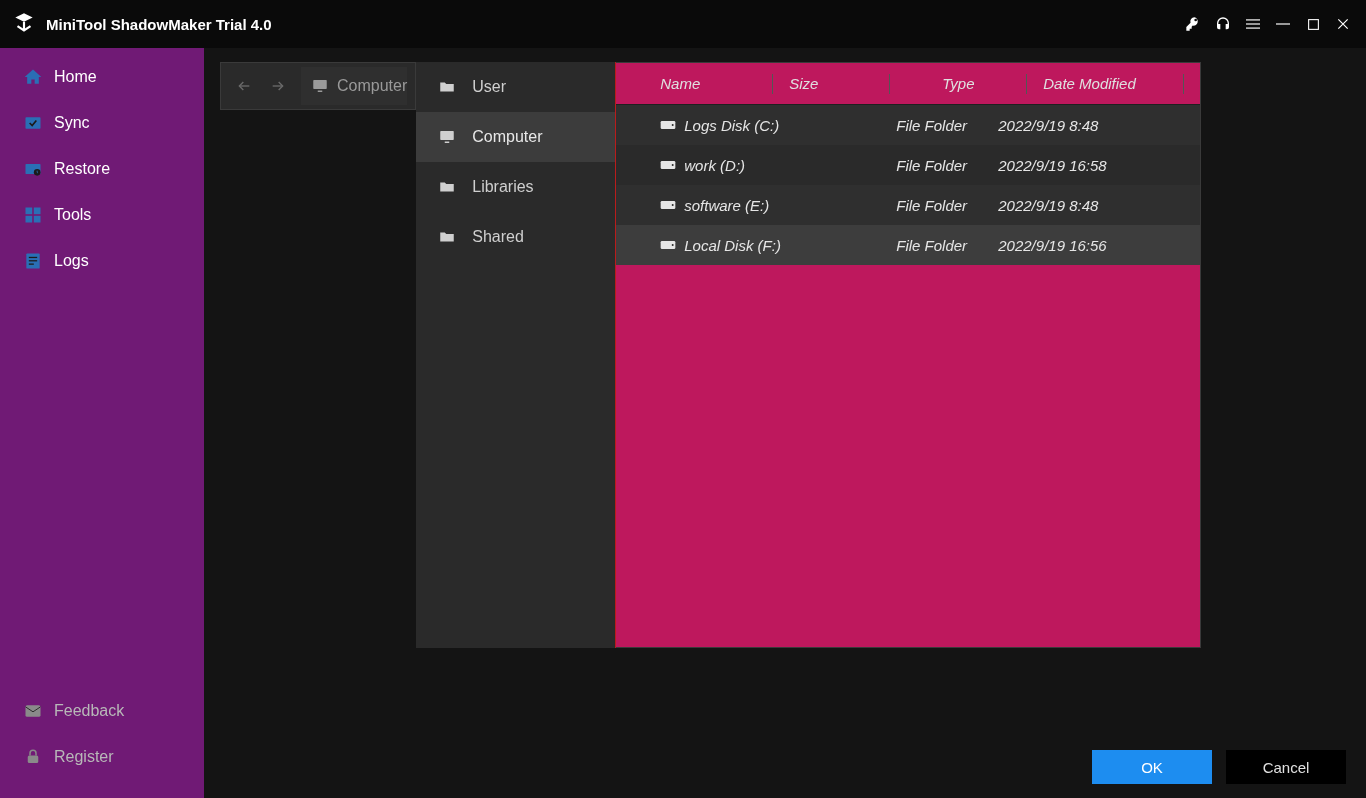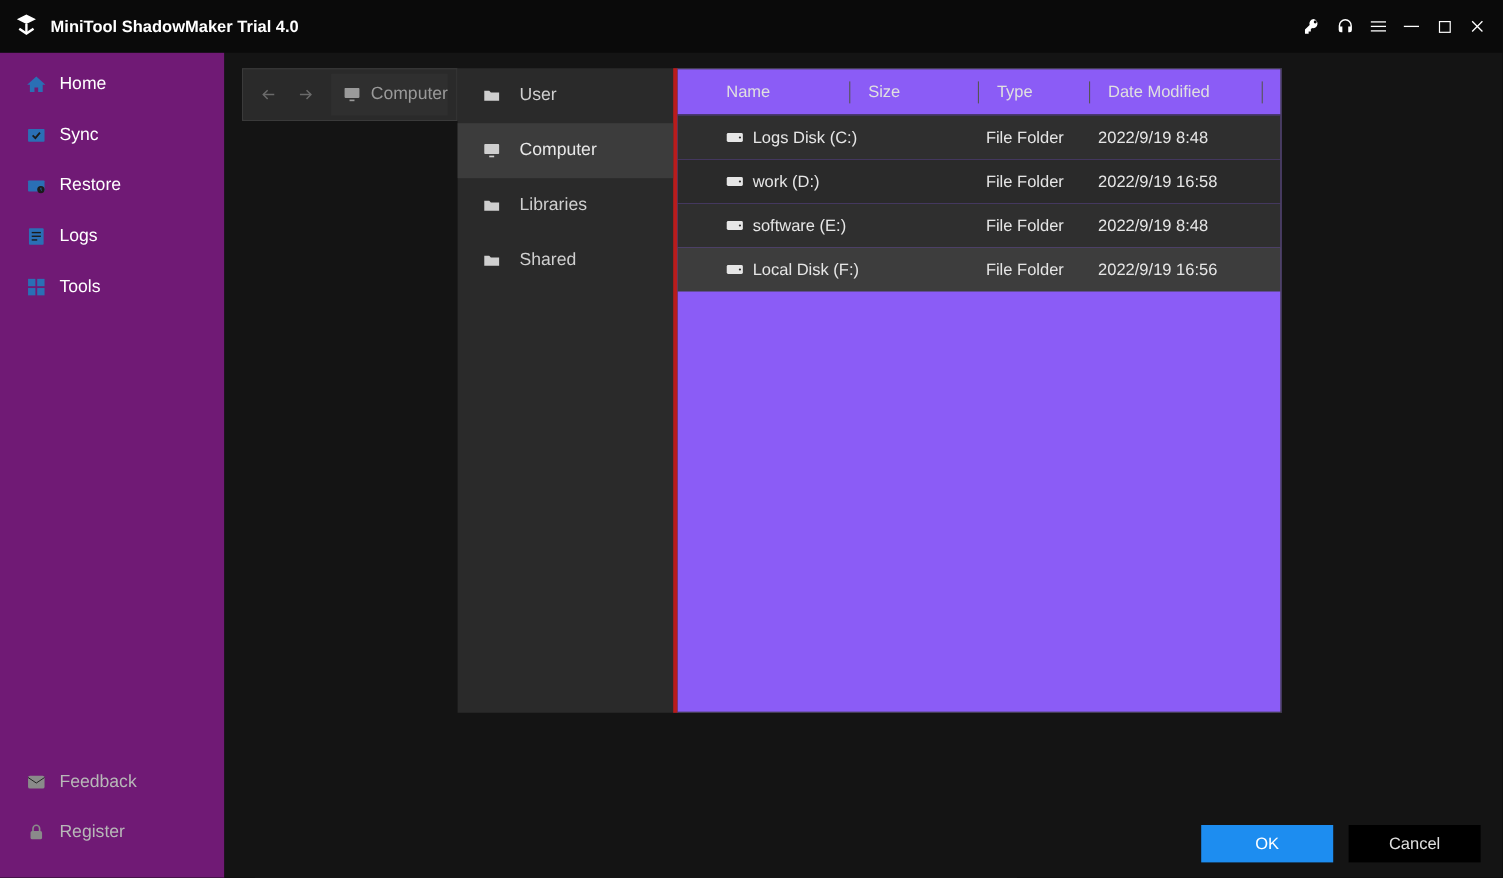--- a/index.html
+++ b/index.html
@@ -25,30 +25,30 @@
 
   
   .content { flex:1; background:#141414; position:relative; padding:14px 20px 14px 16px; display:flex; flex-direction:row; }
   .pathbar { height:48px; background:#2a2a2a; border:1px solid #3a3a3a; display:flex; align-items:center; padding:0 8px 0 6px; }
   .pathbar .pb-nav { width:34px; height:34px; display:flex; align-items:center; justify-content:center; color:#6a6a6a; cursor:default; }
   .pathbar .crumb { flex:1; height:38px; margin-left:6px; background:#2f2f2f; display:flex; align-items:center; padding-left:10px; color:#9a9a9a; font-size:16px; }
   .pathbar .crumb .monitor-ico { margin-right:8px; display:flex; align-items:center; }
 
   .panel-row { display:flex; margin-top:0px; height:586px; }
 
-  .loc-col { width:200px; background:#2a2a2a; border-right:4px solid #b91c1c; }
+  .loc-col { width:200px; background:#2a2a2a; border-right:1px solid #b91c1c; }
   .loc-item { height:50px; display:flex; align-items:center; padding-left:18px; color:#cfcfcf; font-size:16px; cursor:pointer; }
   .loc-item .loc-ico { width:26px; display:flex; justify-content:center; margin-right:12px; color:#cfcfcf; }
   .loc-item.selected { background:#3c3c3c; color:#e8e8e8; }
 
-  .file-col { flex:1; background:#8b5cf6; display:flex; flex-direction:column; border:1px solid #3a3a3a; border-left:none; }
+  .file-col { flex:1; background:#be185d; display:flex; flex-direction:column; border:1px solid #3a3a3a; border-left:none;font-style:italic; }
   .header-row { display:flex; height:42px; align-items:center; font-size:15px; color:#e0e0e0; border-bottom:1px solid #202020; }
   .header-row .h-name { width:180px; padding-left:44px; }
   .header-row .h-size { width:100px; }
-  .header-row .h-type { width:120px; }
+  .header-row .h-type { width:120px;margin-left:36px; }
   .header-row .h-date { flex:1; }
   .header-row .sep { width:1px; height:20px; background:#555; margin-right:16px; }
 
   .file-row { display:flex; height:40px; align-items:center; font-size:15px; color:#e6e6e6; cursor:pointer; }
   .file-row:nth-child(odd){ background:#2f2f2f; }
   .file-row:nth-child(even){ background:#2a2a2a; }
   .file-row.hover { background:#3d3d3d; }
   .file-row .f-name { width:280px; padding-left:44px; display:flex; align-items:center; gap:8px; }
   .file-row .f-type { width:102px; }
   .file-row .f-date { flex:1; }
@@ -136,38 +136,38 @@
             <rect x="3" y="6" width="18" height="12" rx="1"></rect>
             <circle cx="17" cy="16" r="4" fill="#1b1b1b"></circle>
             <path d="M17 14v2l1 1" stroke="currentColor" fill="none"></path>
           </svg>
       </span>
       <span>Restore</span>
     </div>
     <div class="nav-item">
       <span class="nav-icon">
         <svg width="20" height="20" viewBox="0 0 24 24" fill="currentColor">
+            <rect x="3" y="3" width="8" height="8"></rect>
+            <rect x="13" y="3" width="8" height="8"></rect>
+            <rect x="3" y="13" width="8" height="8"></rect>
+            <rect x="13" y="13" width="8" height="8"></rect>
+          </svg>
+      </span>
+      <span>Tools</span>
+    </div>
+    <div class="nav-item">
+      <span class="nav-icon">
+        <svg width="20" height="20" viewBox="0 0 24 24" fill="currentColor">
             <rect x="4" y="3" width="16" height="18" rx="1"></rect>
             <rect x="7" y="7" width="10" height="1.5" fill="#1b1b1b"></rect>
             <rect x="7" y="11" width="10" height="1.5" fill="#1b1b1b"></rect>
             <rect x="7" y="15" width="6" height="1.5" fill="#1b1b1b"></rect>
           </svg>
       </span>
       <span>Logs</span>
-    </div>
-    <div class="nav-item">
-      <span class="nav-icon">
-        <svg width="20" height="20" viewBox="0 0 24 24" fill="currentColor">
-            <rect x="3" y="3" width="8" height="8"></rect>
-            <rect x="13" y="3" width="8" height="8"></rect>
-            <rect x="3" y="13" width="8" height="8"></rect>
-            <rect x="13" y="13" width="8" height="8"></rect>
-          </svg>
-      </span>
-      <span>Tools</span>
     </div>
 
     <div class="bottom">
       <div class="nav-item grey">
         <span class="nav-icon">
           <svg width="20" height="20" viewBox="0 0 24 24" fill="currentColor">
               <rect x="3" y="5" width="18" height="14" rx="2"></rect>
               <path d="M3 7l9 6 9-6" stroke="#1b1b1b" fill="none"></path>
             </svg>
         </span>

